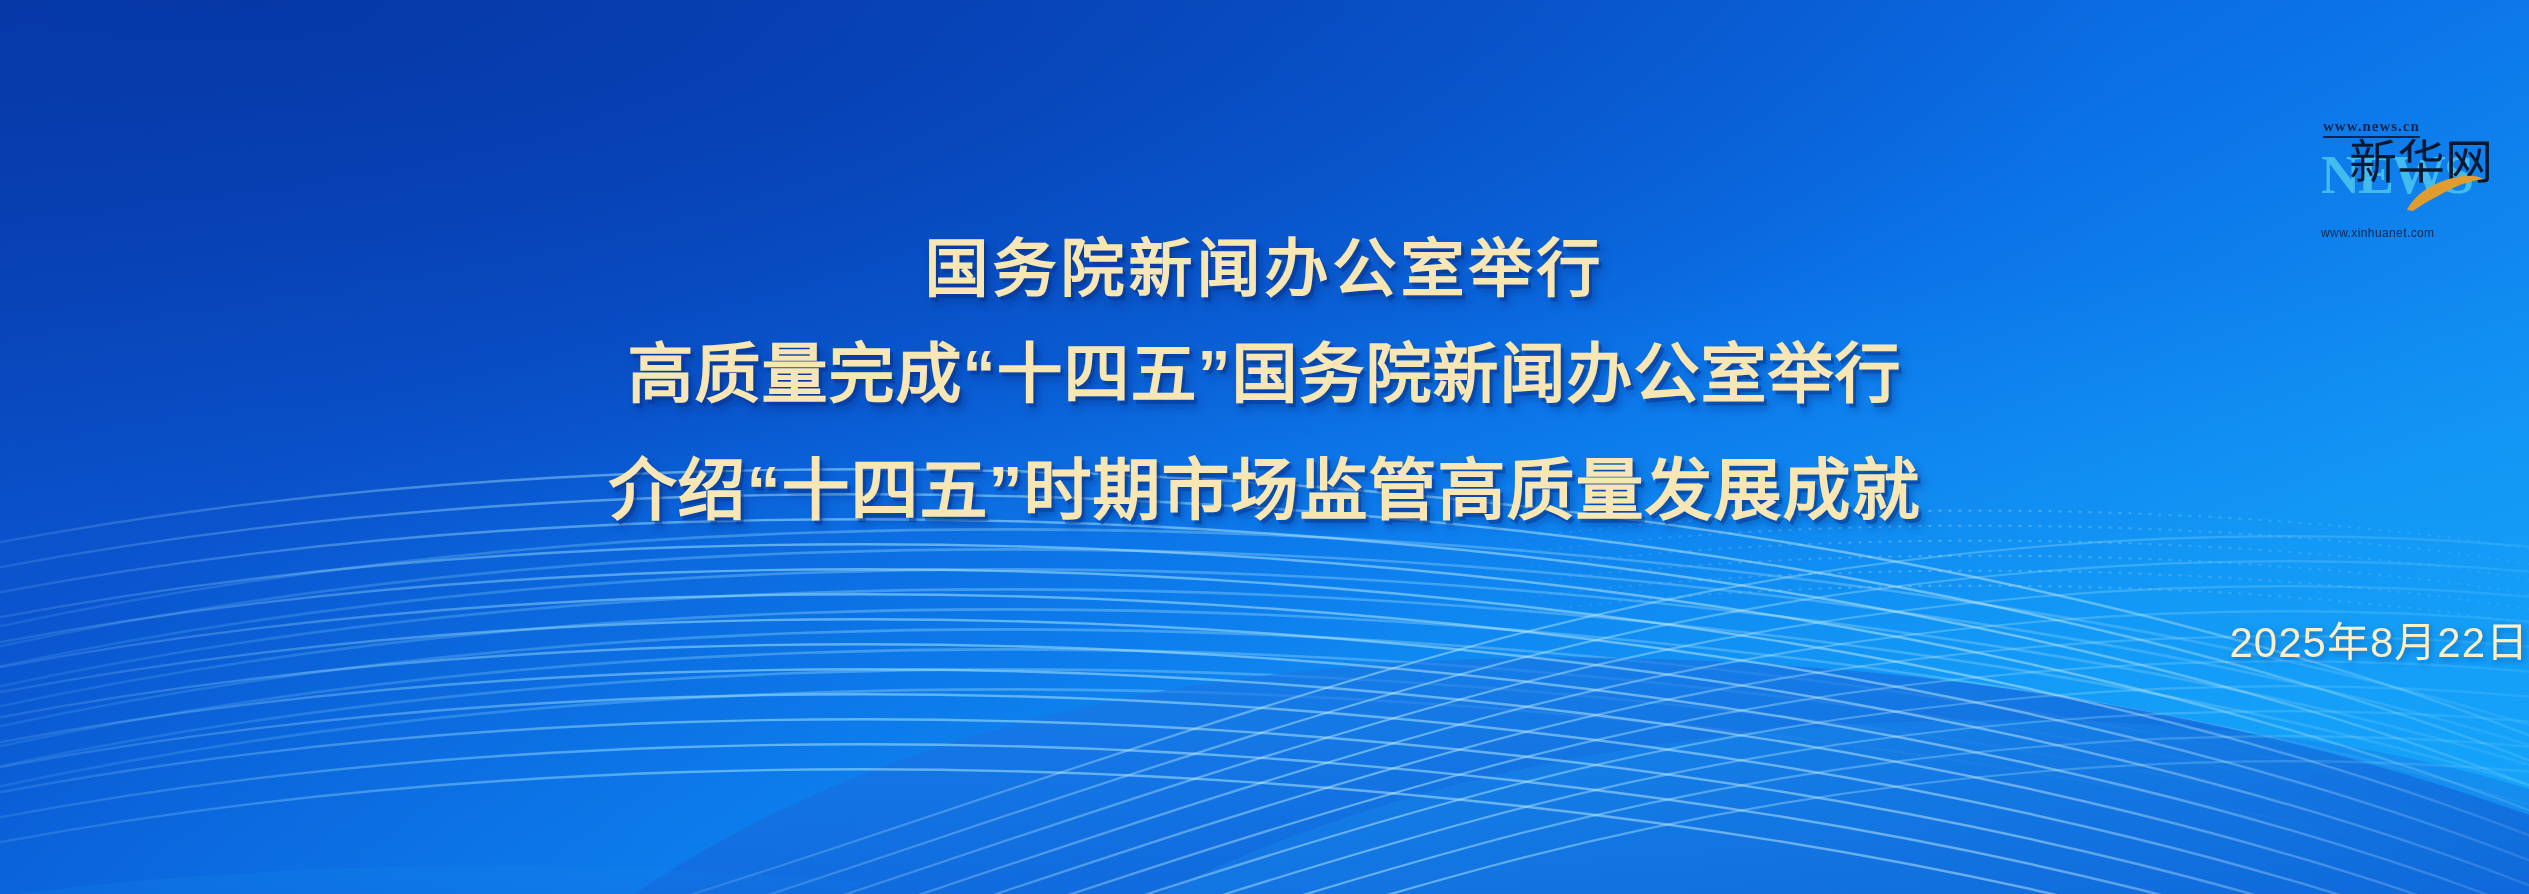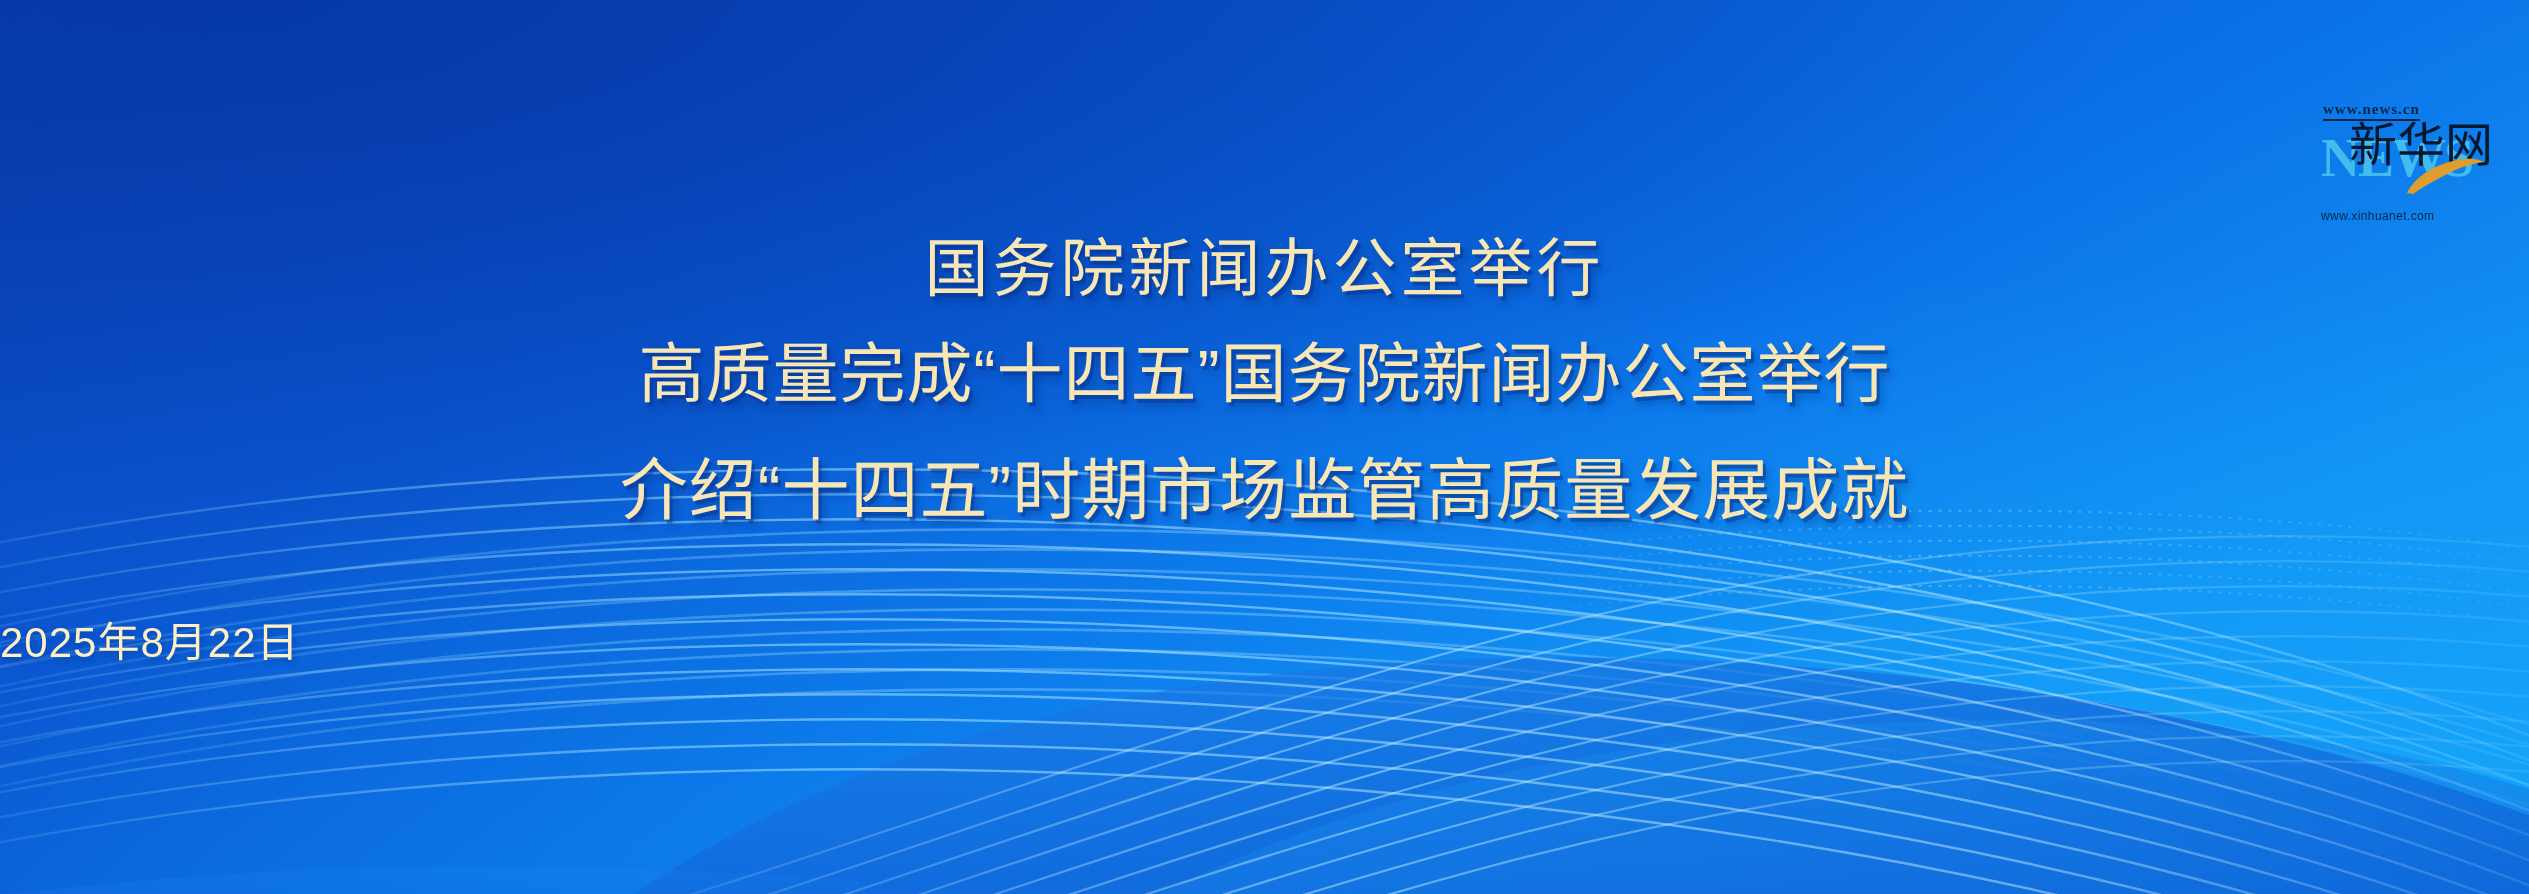--- a/index.html
+++ b/index.html
@@ -58,21 +58,21 @@
   #headline {
     position: absolute;
     left: 0;
     top: 222px;
     width: 2529px;
     text-align: center;
     z-index: 20;
   }
   .title-line {
     color: #f8e7b4;
-    font-weight: 400;
+    font-weight: 700;
     letter-spacing: 1px;
     text-shadow:
        3px 4px 0 rgba(7,50,140,0.48),
        5px 7px 9px rgba(5,40,120,0.40);
     white-space: nowrap;
   }
   #title-line-1 {
     font-size: 64px;
     line-height: 94px;
     letter-spacing: 4px;
@@ -86,34 +86,34 @@
     font-size: 68px;
     line-height: 116px;
     letter-spacing: 1px;
   }
 
   #date-line {
     position: absolute;
     left: 0;
     top: 608px;
     width: 2529px;
-    text-align: left;
+    text-align: right;
     z-index: 20;
     color: #fdf0c6;
     font-size: 42px;
     font-weight: 400;
     letter-spacing: 1px;
     text-shadow: 2px 3px 6px rgba(5,40,120,0.40);
   }
 
   
   #logo {
     position: absolute;
     right: 40px;
-    top: 101px;
+    top: 118px;
     width: 170px;
     height: 120px;
     z-index: 30;
     opacity: 0.92;
     margin-left: 44px;
   }
   #logo-url-top {
     position: absolute;
     top: 0; left: 4px;
     font-size: 15px;

